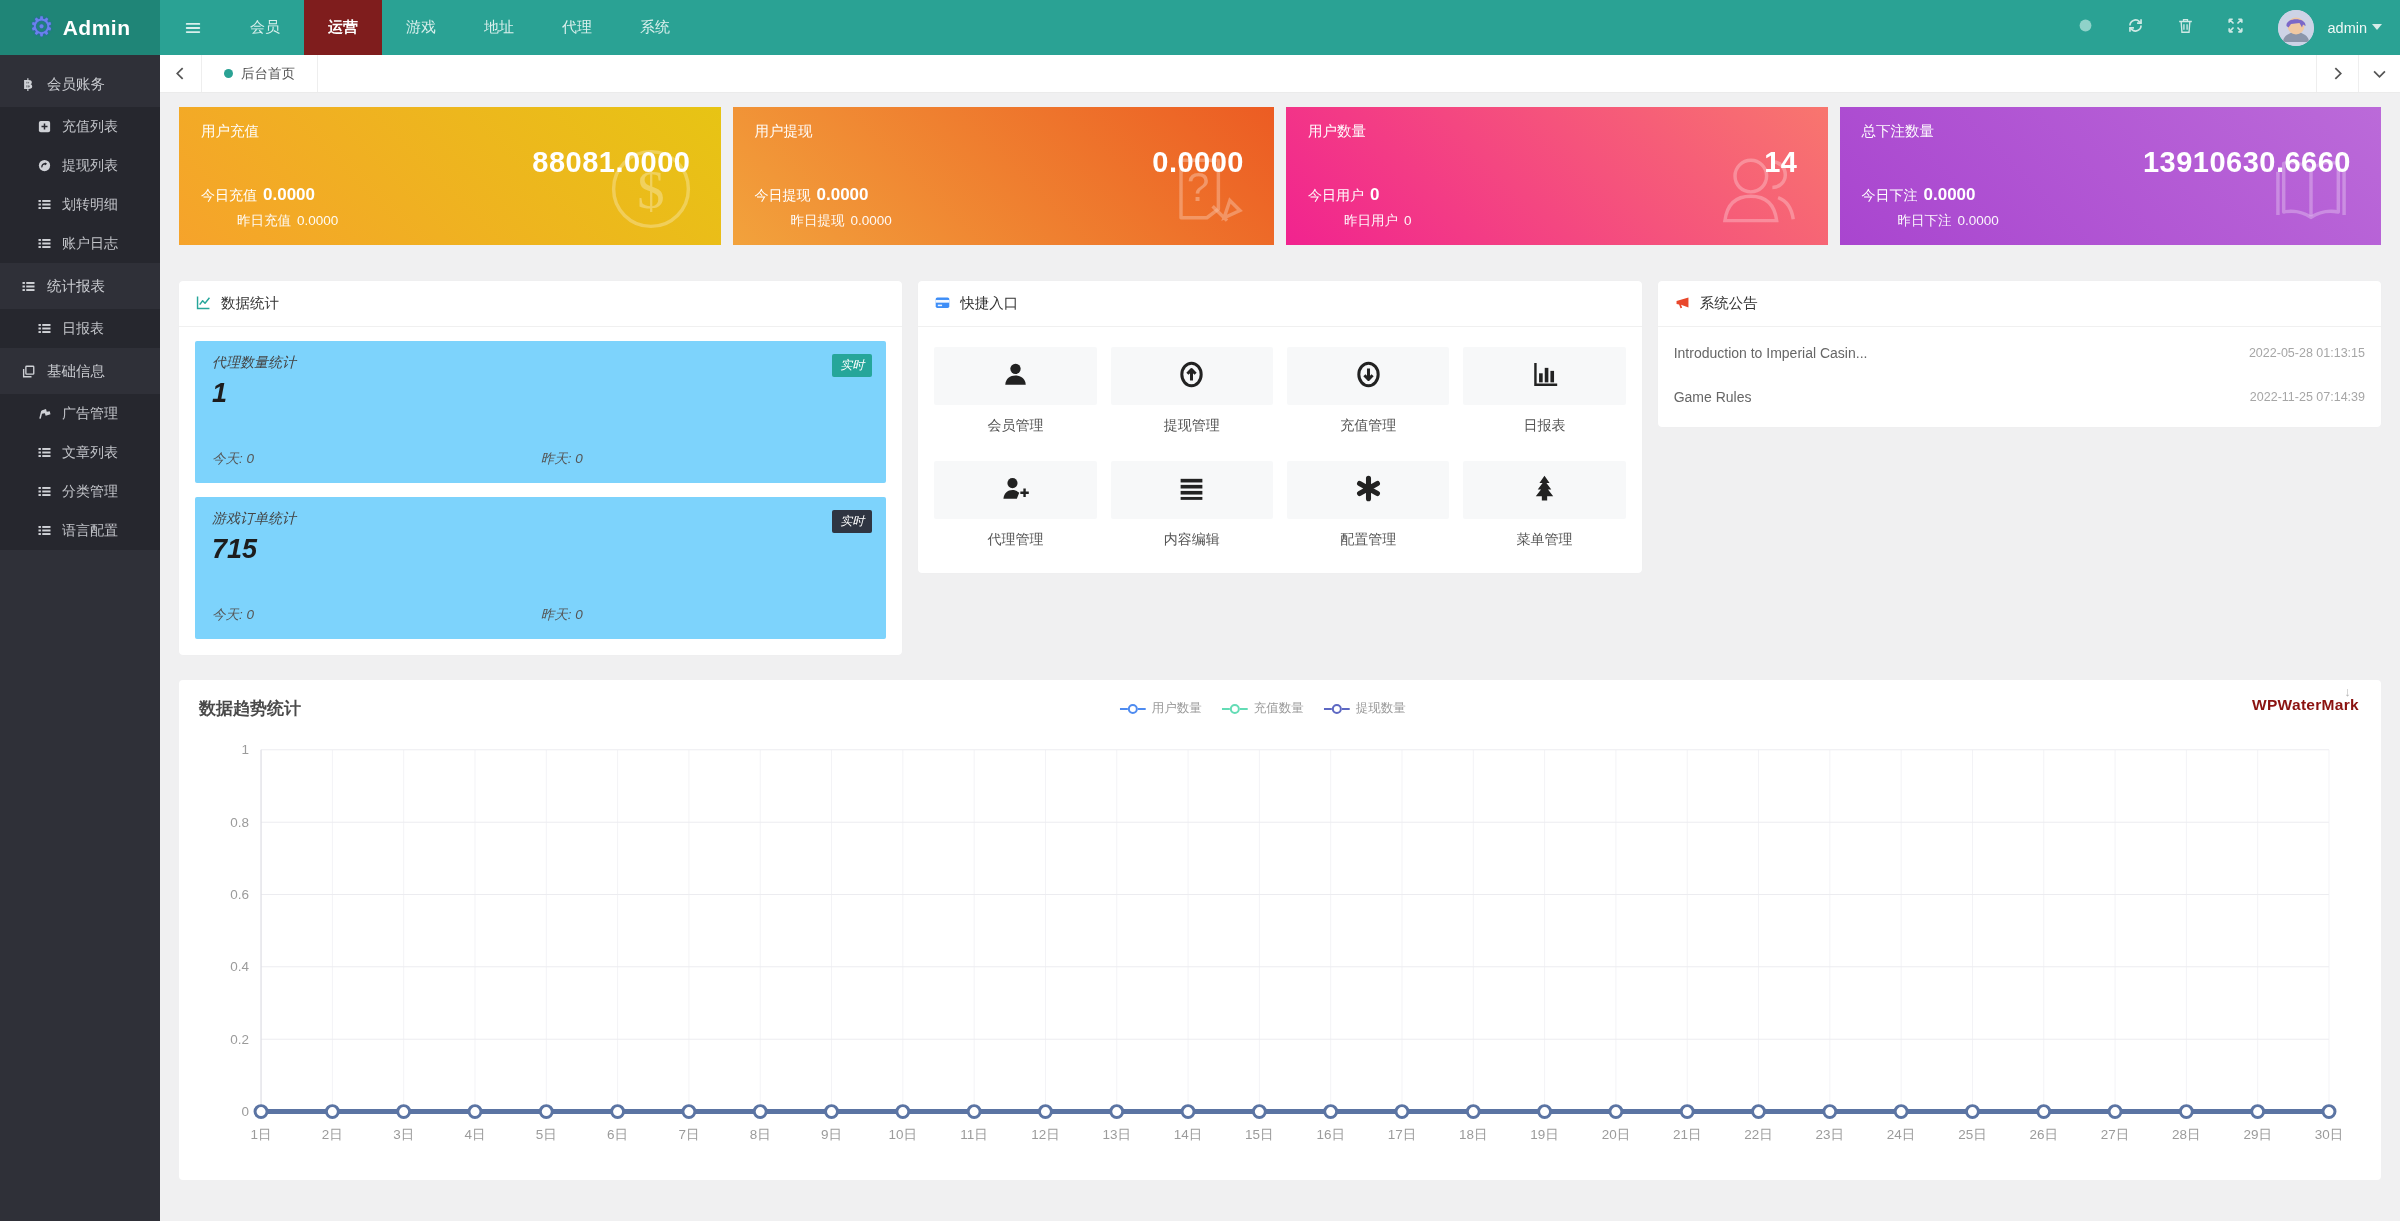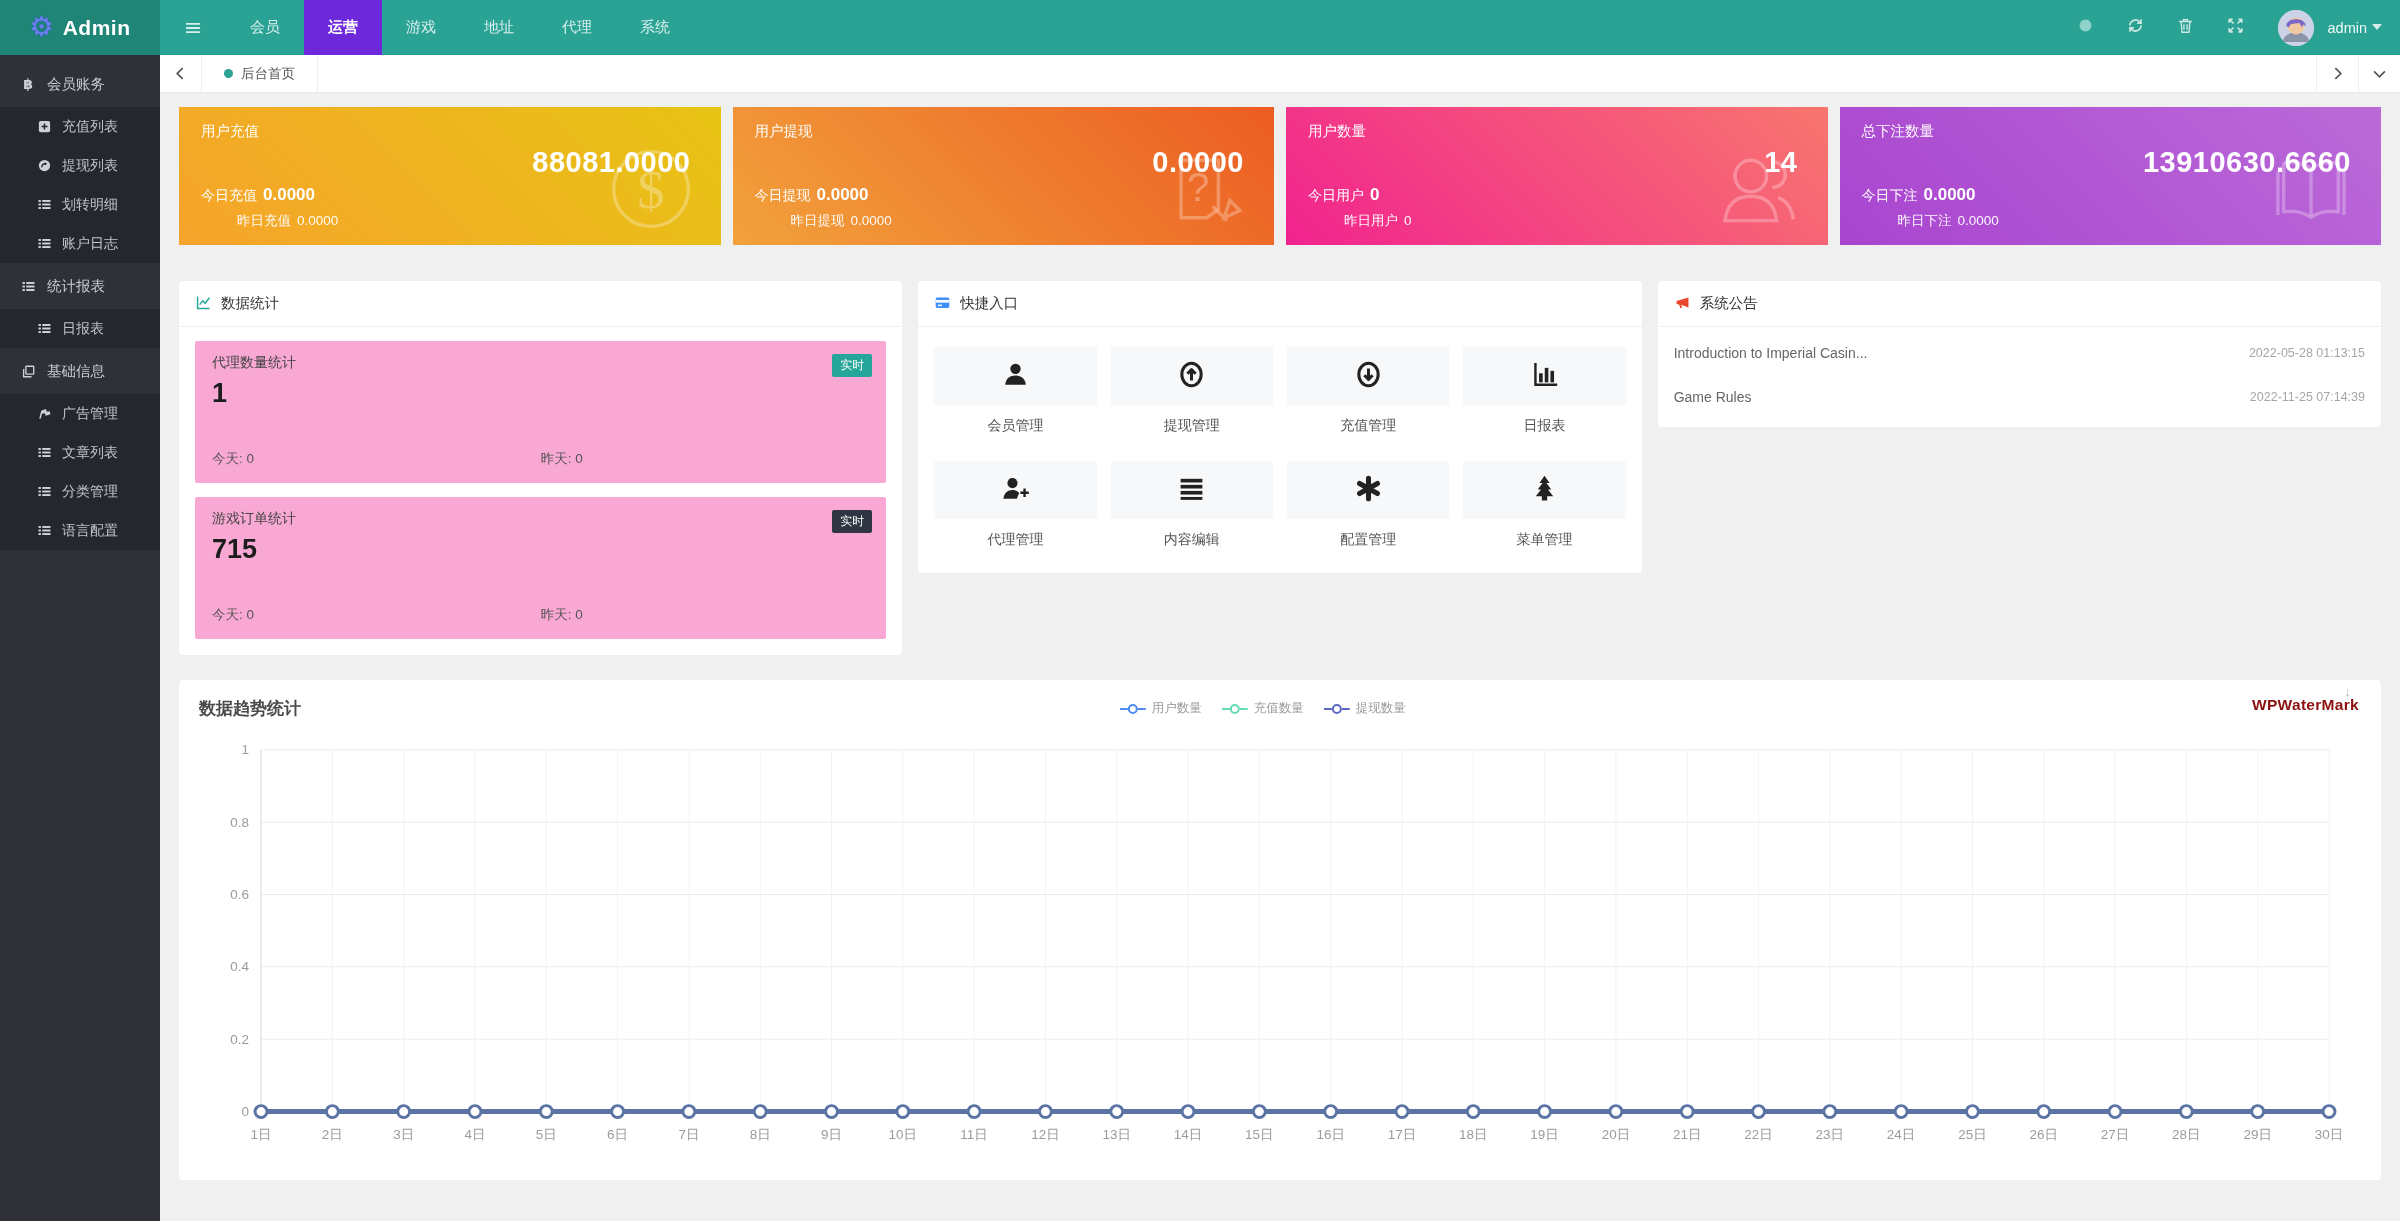--- a/index.html
+++ b/index.html
@@ -5,21 +5,21 @@
   * { margin:0; padding:0; box-sizing:border-box; }
   html,body { width:2400px; height:1221px; font-family:"Liberation Sans","DejaVu Sans",sans-serif; background:#f0f0f1; overflow:hidden; }
 
   
   .navbar { height:55px; background:#2aa294; display:flex; align-items:stretch; color:#eaf6f4; }
   .brand { width:160px; background:#1f8577; display:flex; align-items:center; justify-content:center; gap:9px; }
   .brand .gear { font-size:27px; color:#6b80ee; line-height:1; text-shadow:0 0 2px #3c50c8; }
   .brand .brand-text { font-size:21px; font-weight:bold; color:#fff; letter-spacing:.5px; }
   .nav-menu { display:flex; align-items:stretch; }
   .nav-item { display:flex; align-items:center; padding:0 24px; font-size:15px; color:#d9efec; cursor:pointer; }
-  .nav-item.active { background:#6d28d9; color:#fff; font-weight:bold; }
+  .nav-item.active { background:#7f1d1d; color:#fff; font-weight:bold; }
   .nav-item .icn { width:18px; height:18px; display:inline-block; }
   .nav-right { margin-left:auto; display:flex; align-items:center; padding-right:18px; gap:6px; }
   .nav-act { width:44px; height:55px; display:flex; align-items:center; justify-content:center; color:#cfe9e5; cursor:pointer; }
   .nav-act svg { width:19px; height:19px; }
   .avatar { width:36px; height:36px; border-radius:50%; overflow:hidden; margin:0 8px 0 14px; background:#cfd4e8; }
   .user-name { font-size:14.5px; color:#eef8f6; display:flex; align-items:center; gap:5px; cursor:pointer; }
 
   
   .frame { display:flex; height:1166px; }
   .sidebar { width:160px; background:#2f3038; color:#c9cbd0; padding-top:6px; flex-shrink:0; }
@@ -52,21 +52,21 @@
   .card-line2 { font-size:13.5px; opacity:.95;padding-left:36px; }
   .card-line2 span.v { margin-left:6px; }
   .card-icon { position:absolute; right:24px; bottom:10px; width:92px; height:92px; opacity:.55; }
 
   .panels { display:grid; grid-template-columns:repeat(3,1fr); gap:16px; margin-top:36px; align-items:start; }
   .panel { background:#fff; border-radius:4px; box-shadow:0 0 1px rgba(0,0,0,.04); }
   .panel-header { height:46px; display:flex; align-items:center; gap:9px; padding:0 16px; border-bottom:1px solid #f0f0f0; font-size:14.5px; color:#333; }
   .panel-header svg { width:17px; height:17px; }
 
   .ds-body { padding:14px 16px 16px; }
-  .subcard { background:#f9a8d4; padding:13px 17px 15px; position:relative; border-radius:2px; }
+  .subcard { background:#7dd3fc; padding:13px 17px 15px; position:relative; border-radius:2px;font-style:italic; }
   .subcard + .subcard { margin-top:14px; }
   .sc-title { font-size:14px; color:#444; }
   .sc-badge { position:absolute; right:14px; top:13px; color:#fff; font-size:12px; padding:3px 8px; border-radius:2px; }
   .sc-value { font-size:27px; font-weight:bold; color:#1d1d1d; margin:6px 0 9px; }
   .sc-row { display:flex; font-size:13.5px; color:#555; }
   .sc-cell { width:50%;margin-top:32px; }
 
   .qe-body { padding:20px 16px 24px; display:grid; grid-template-columns:repeat(4,1fr); gap:26px 14px; }
   .qe-item { text-align:center; cursor:pointer; }
   .qe-tile { height:58px; background:#f7f8f9; display:flex; align-items:center; justify-content:center; color:#222; border-radius:2px; }

